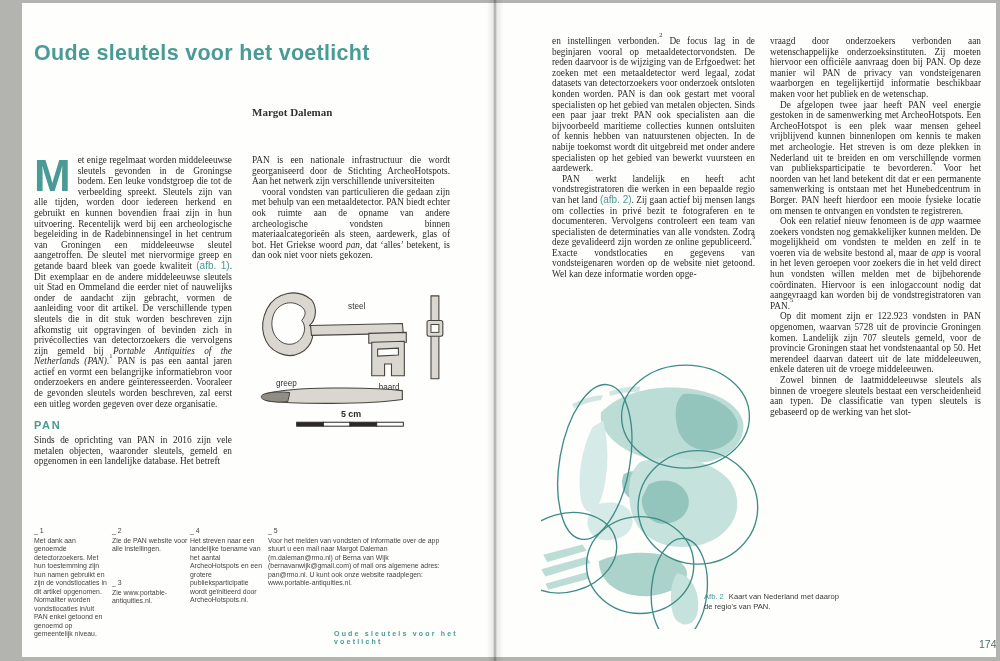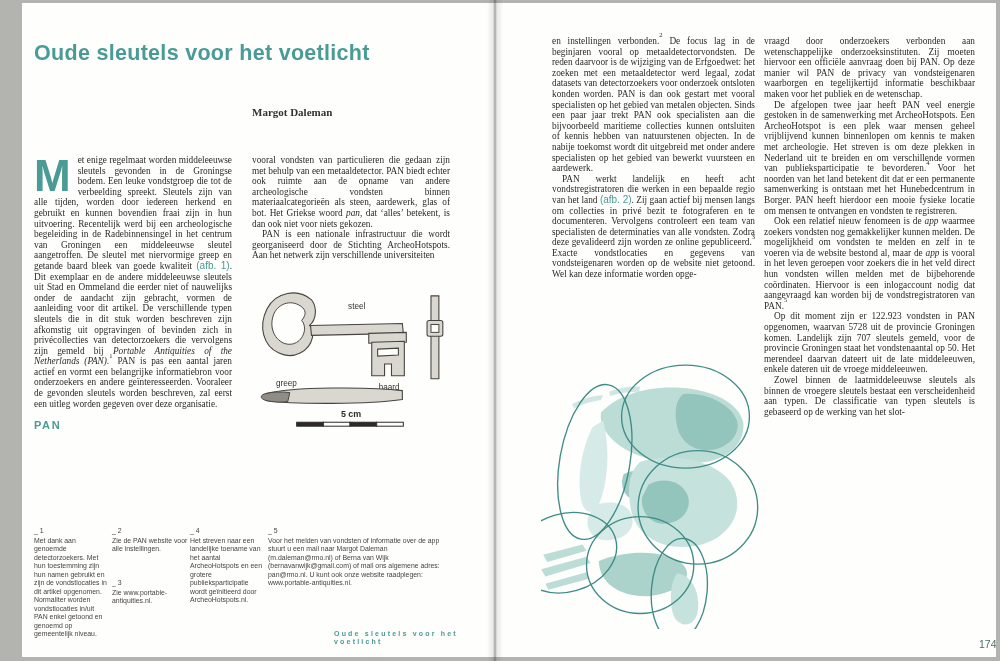--- a/index.html
+++ b/index.html
@@ -10,21 +10,21 @@
   .page-right{left:479px;width:519px;}
   .gutter{position:absolute;top:0;left:471px;width:16px;height:661px;z-index:5;
     background:linear-gradient(to right,rgba(40,40,36,0) 0%,rgba(40,40,36,.10) 38%,rgba(40,40,36,.42) 50%,rgba(40,40,36,.10) 62%,rgba(40,40,36,0) 100%);}
   .title{position:absolute;left:12px;top:38px;margin:0;font:bold 21.5px/24px "Liberation Sans",sans-serif;color:#4a9a95;letter-spacing:.3px;}
   .subtitle{position:absolute;left:12px;top:80px;width:290px;font:15px/18.5px "Liberation Sans",sans-serif;color:#403e3c;}
   .author{position:absolute;left:230px;top:103px;width:198px;text-align:left;font:bold 11px/13px "Liberation Serif",serif;color:#33312f;}
   .col{position:absolute;top:152px;}
   .col-l1{left:12px;width:198px;}
   .col-l2{left:230px;width:198px;}
   .col-r1{left:57px;top:33px;width:203px;}
-  .col-r2{left:269px;top:33px;width:211px;}
+  .col-r2{left:275px;top:33px;width:211px;}
   .body-p{margin:0;font:9.3px/10.6px "Liberation Serif",serif;color:#2c2a28;text-align:justify;}
   .body-p + .body-p{text-indent:10px;}
   .body-p sup{font-size:6.5px;position:relative;top:-2.5px;line-height:0;}
   .ref{font-family:"Liberation Sans",sans-serif;font-size:10px;color:#4a9a95;}
   .dropcap{float:left;font:bold 44px/35px "Liberation Sans",sans-serif;color:#4a9a95;margin:3px 7px 0 0;}
   .sec-heading{margin:10px 0 4px 0;font:bold 11px/12px "Liberation Sans",sans-serif;color:#4a9a95;letter-spacing:1.6px;}
   .figure1{margin-top:22px;}
   .caption{font:7.6px/9.8px "Liberation Sans",sans-serif;color:#3c3a38;margin-top:9px;}
   .cap-label{color:#4a9a95;margin-right:5px;}
   .footnotes{position:absolute;left:0;top:524px;width:473px;}
@@ -52,25 +52,26 @@
 <div class="scan">
 
   <div class="page page-left">
     <h1 class="title">Oude sleutels voor het voetlicht</h1>
     <div class="author">Margot Daleman</div>
 
     <div class="col col-l1">
       <span class="dropcap">M</span>
       <p class="body-p">et enige regelmaat worden middeleeuwse sleutels gevonden in de Groningse bodem. Een leuke vondstgroep die tot de verbeelding spreekt. Sleutels zijn van alle tijden, worden door iedereen herkend en gebruikt en kunnen bovendien fraai zijn in hun uitvoering. Recentelijk werd bij een archeologische begeleiding in de Radebinnensingel in het centrum van Groningen een middeleeuwse sleutel aangetroffen. De sleutel met niervormige greep en getande baard bleek van goede kwaliteit <span class="ref">(afb. 1)</span>. Dit exemplaar en de andere middeleeuwse sleutels uit Stad en Ommeland die eerder niet of nauwelijks onder de aandacht zijn gebracht, vormen de aanleiding voor dit artikel. De verschillende typen sleutels die in dit stuk worden beschreven zijn afkomstig uit opgravingen of bevinden zich in privécollecties van detectorzoekers die vervolgens zijn gemeld bij <i>Portable Antiquities of the Netherlands (PAN).</i><sup>1</sup> PAN is pas een aantal jaren actief en vormt een belangrijke informatiebron voor onderzoekers en andere geïnteresseerden. Vooraleer de gevonden sleutels worden beschreven, zal eerst een uitleg worden gegeven over deze organisatie.</p>
       <h2 class="sec-heading">PAN</h2>
+      <p class="body-p">Sinds de oprichting van PAN in 2016 zijn vele metalen objecten, waaronder sleutels, gemeld en opgenomen in een landelijke database. Het betreft</p>
     </div>
 
     <div class="col col-l2">
+      <p class="body-p">PAN is een nationale infrastructuur die wordt georganiseerd door de Stichting ArcheoHotspots. Aan het netwerk zijn verschillende universiteiten</p>
       <p class="body-p">vooral vondsten van particulieren die gedaan zijn met behulp van een metaaldetector. PAN biedt echter ook ruimte aan de opname van andere archeologische vondsten binnen materiaalcategorieën als steen, aardewerk, glas of bot. Het Griekse woord <i>pan</i>, dat ‘alles’ betekent, is dan ook niet voor niets gekozen.</p>
-      <p class="body-p">PAN is een nationale infrastructuur die wordt georganiseerd door de Stichting ArcheoHotspots. Aan het netwerk zijn verschillende universiteiten</p>
 
       <div class="figure1">
         <svg viewBox="0 0 200 160" width="198" height="158" xmlns="http://www.w3.org/2000/svg">
           <text class="lab" x="97" y="26">steel</text>
           <text class="lab" x="24" y="104">greep</text>
           <text class="lab" x="128" y="108">baard</text>
 
           <path class="metal" d="M60,17 C46,5 24,9 15,26 C6,44 11,64 27,71 C42,78 58,69 61,55 C62,50 61,46 58,43 C65,37 66,25 60,17 Z"></path>
           <path class="hole" d="M51,25 C41,16 27,20 22,31 C17,43 21,56 32,61 C43,65 52,57 53,47 C53,43 52,40 50,38 C54,33 55,29 51,25 Z"></path>
 
@@ -169,16 +170,19 @@
       <g fill="none" stroke="#3f8c87" stroke-width="1.3">
         <ellipse cx="140" cy="52" rx="62" ry="50"></ellipse>
         <ellipse cx="52" cy="96" rx="34" ry="76" transform="rotate(10 52 96)"></ellipse>
         <ellipse cx="152" cy="140" rx="58" ry="55"></ellipse>
         <ellipse cx="24" cy="184" rx="50" ry="38" transform="rotate(-16 24 184)"></ellipse>
         <ellipse cx="96" cy="196" rx="52" ry="47"></ellipse>
         <ellipse cx="134" cy="220" rx="27" ry="50" transform="rotate(5 134 220)"></ellipse>
       </g>
     </svg>
 
+    <div class="caption caption2">
+      <span class="cap-label">Afb. 2</span><span>Kaart van Nederland met daarop de regio's van PAN.</span>
+    </div>
 
     <div class="page-num">174</div>
   </div>
 </div>
 
 </body></html>

